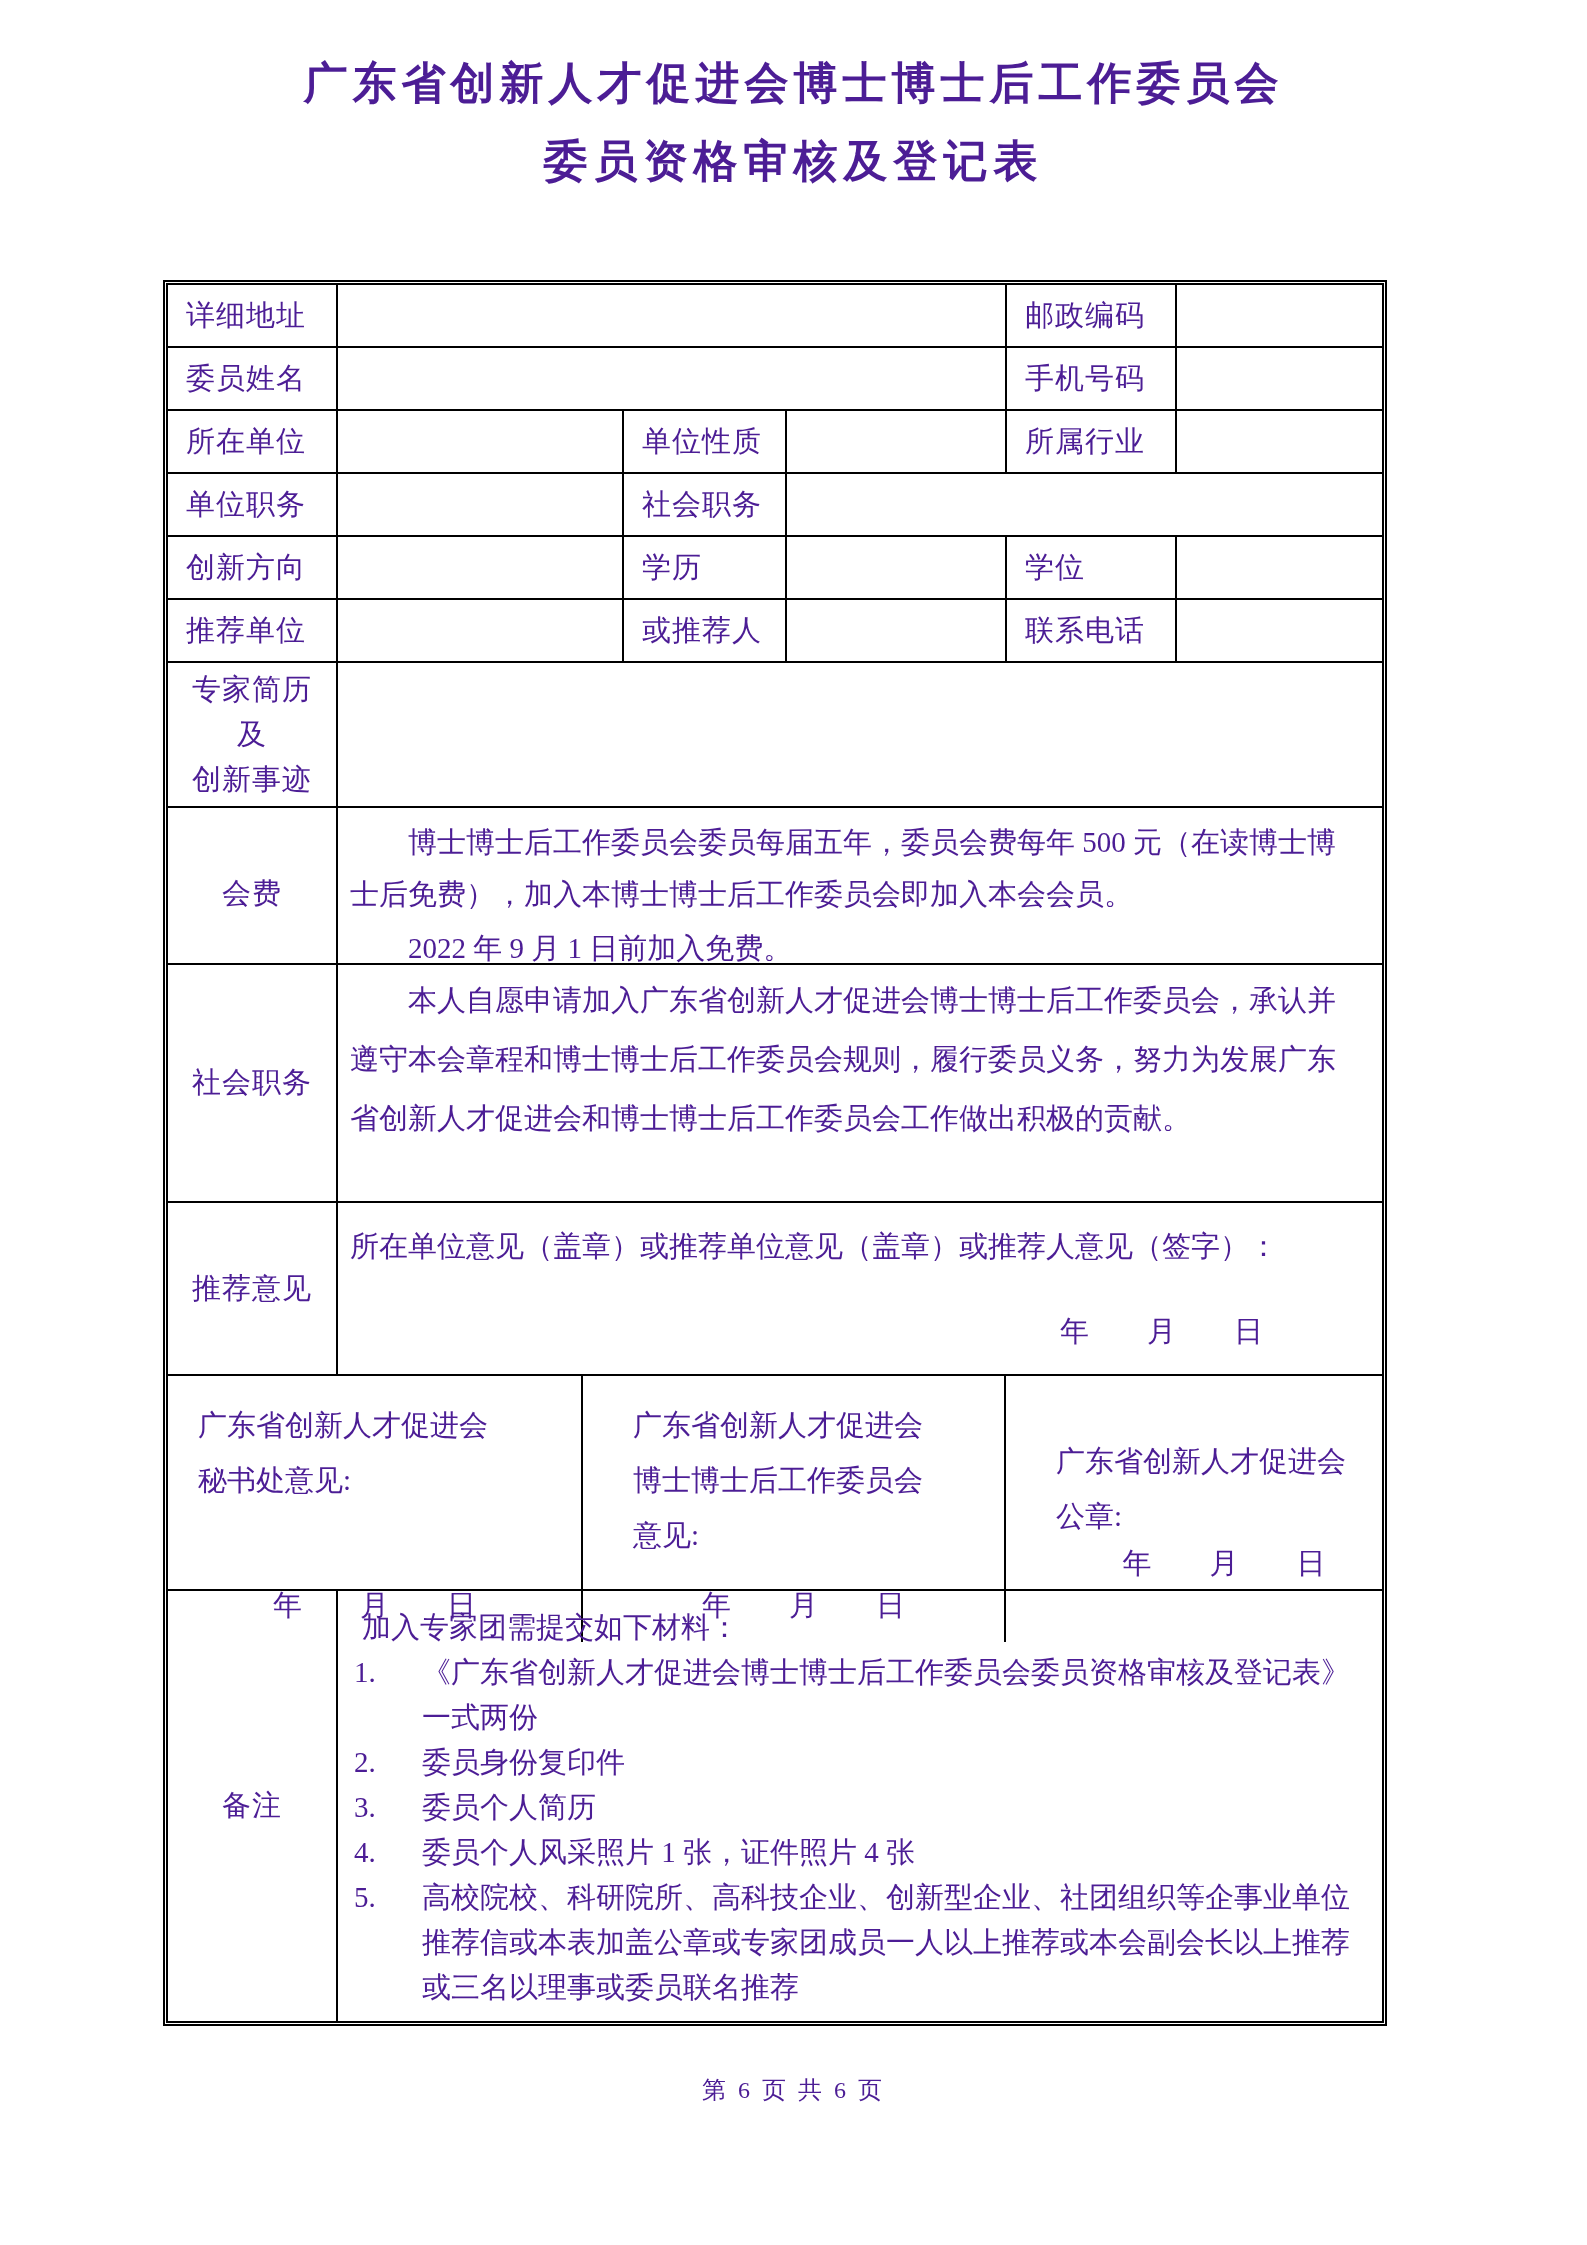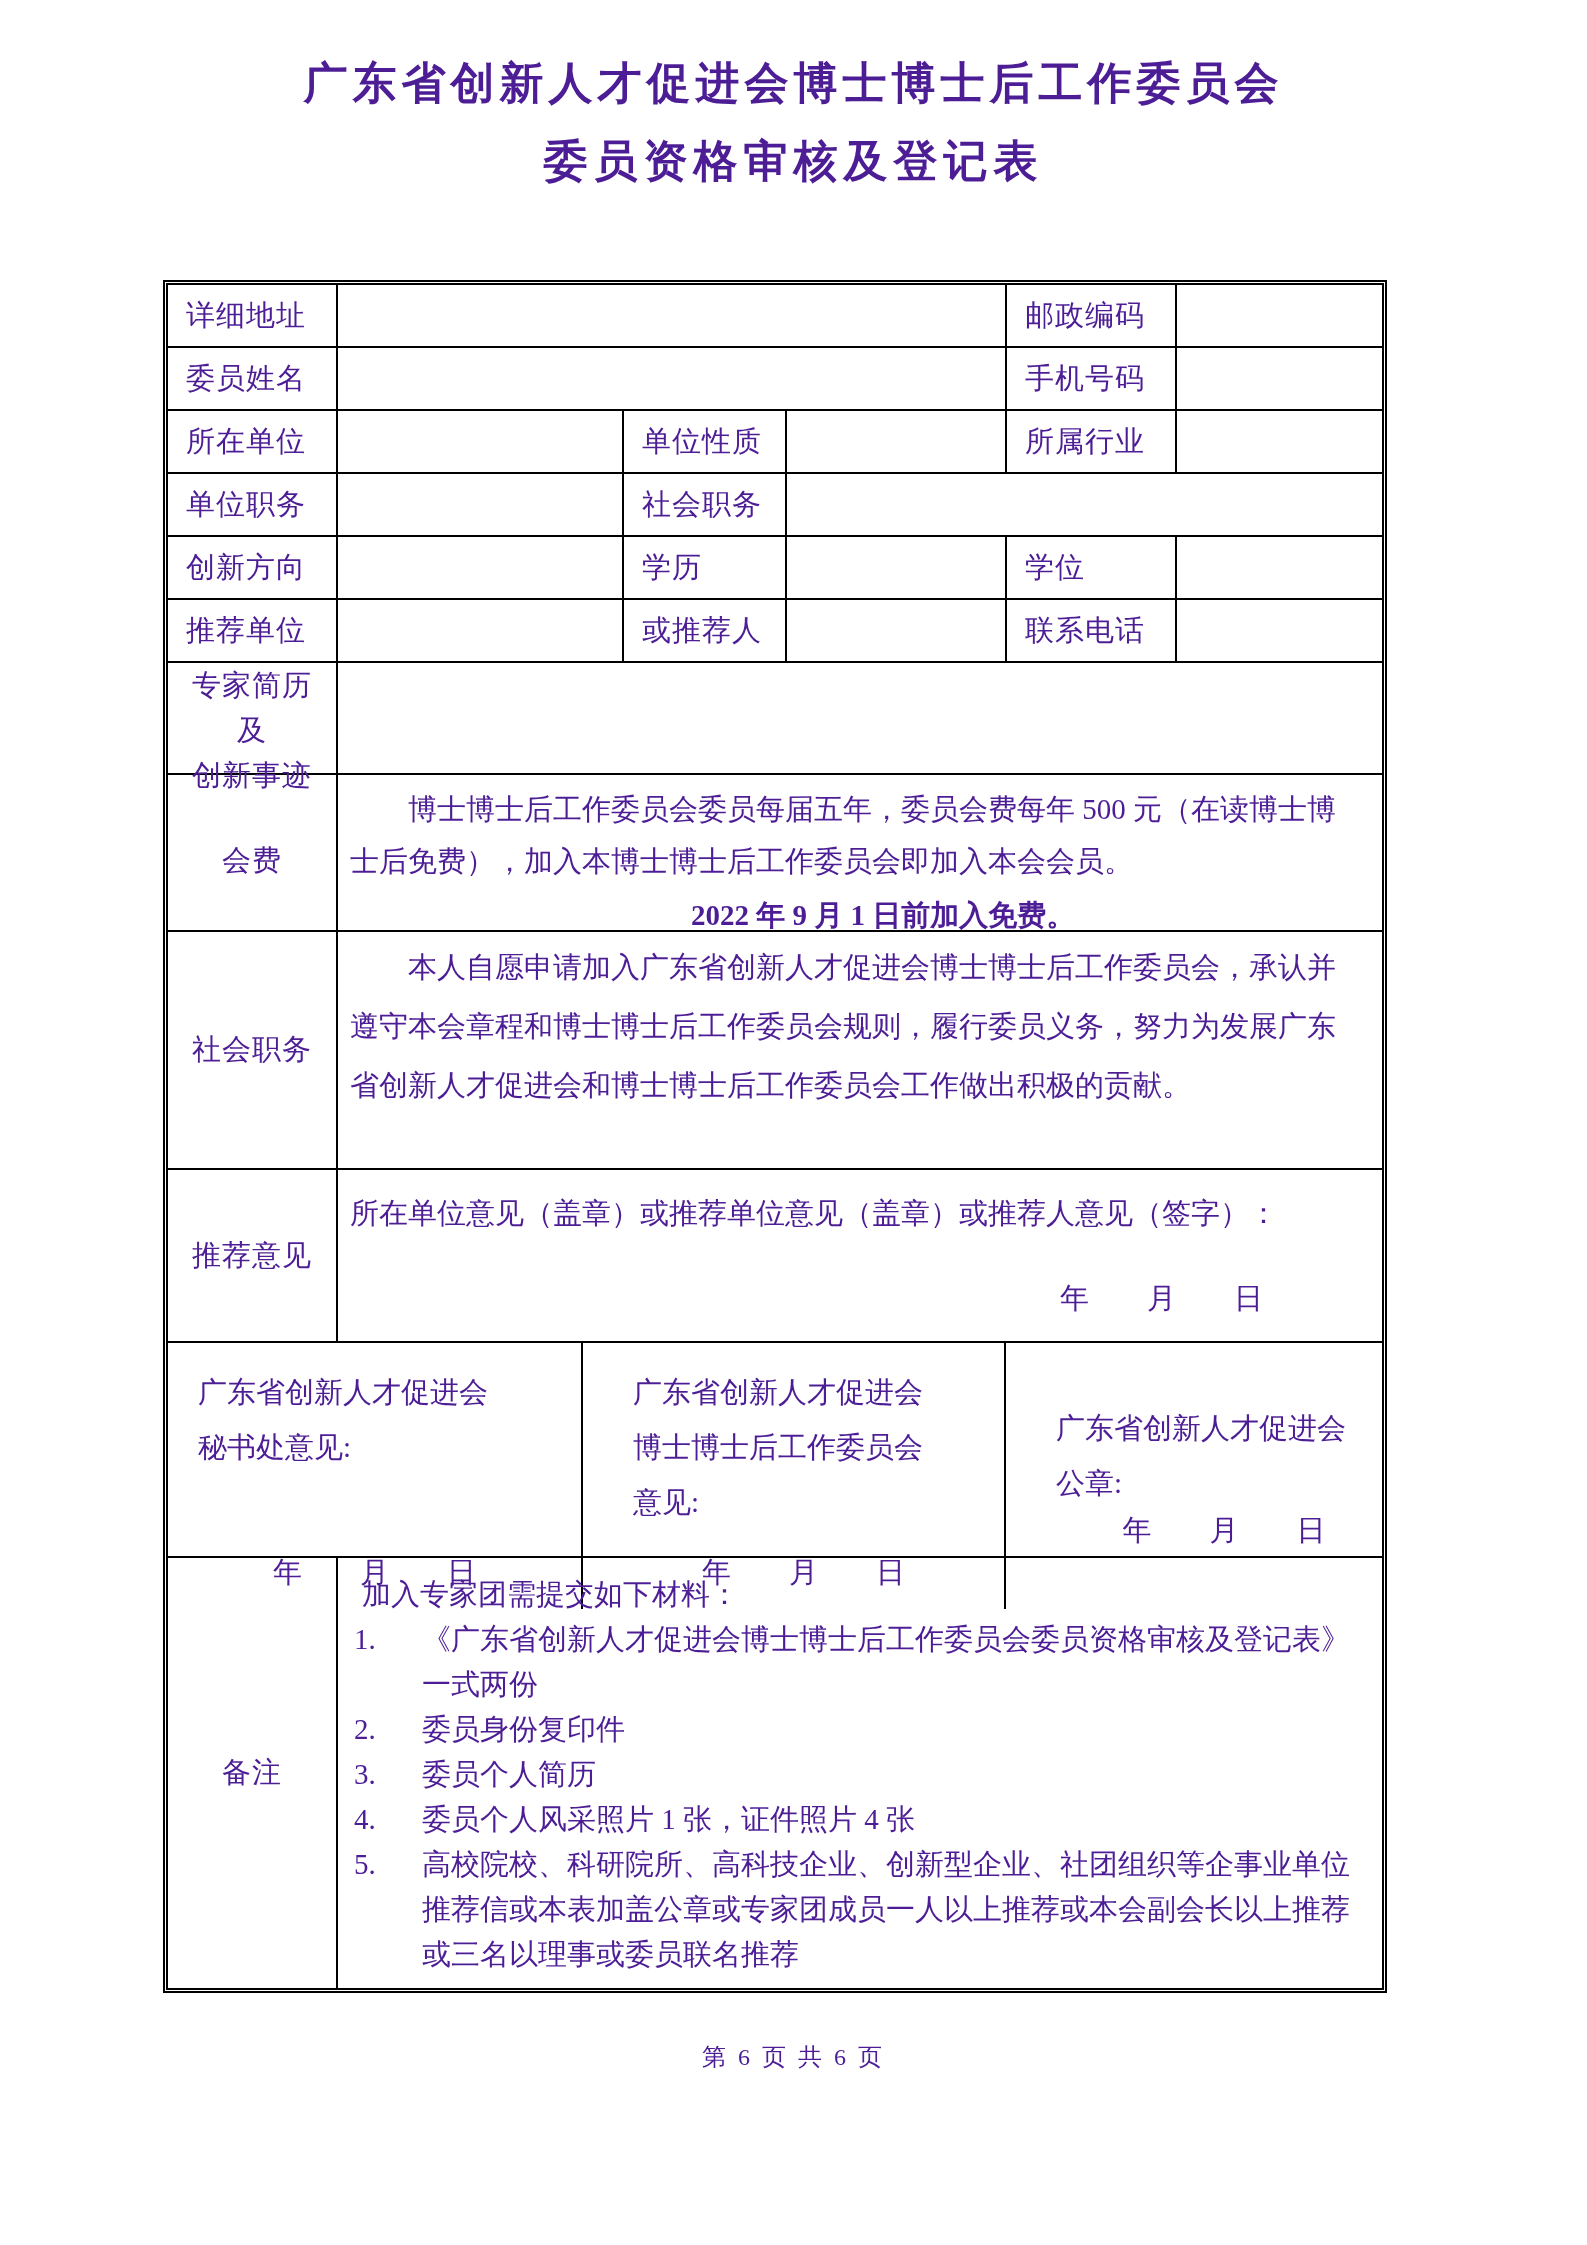--- a/index.html
+++ b/index.html
@@ -36,36 +36,36 @@
     border: 5px double #000;
     font-size: 29px;
   }
   .row { display: grid; border-bottom: 2px solid #000; }
   .row:last-child { border-bottom: none; }
   .r-a { grid-template-columns: 170px 669px 170px 205px; height: 63px; }
   .r-b { grid-template-columns: 170px 286px 163px 220px 170px 205px; height: 63px; }
   .r-c { grid-template-columns: 170px 286px 163px 595px; height: 63px; }
   .r-d { grid-template-columns: 170px 1044px; }
   .r-e { grid-template-columns: 415px 403px 396px; height: 215px; gap: 20px; }
-  .r-resume { height: 112px; gap: 35px; }
+  .r-resume { height: 145px; gap: 35px; }
   .r-fee { height: 157px; }
   .r-apply { height: 238px; }
   .r-recommend { height: 173px; }
   .r-remarks { height: 430px; }
   .cell { border-right: 2px solid #000; display: flex; align-items: center; }
   .cell.last { border-right: none; }
   .cell.label { padding-left: 18px; letter-spacing: 1px; }
   .cell.label-center {
     justify-content: center; text-align: center;
     flex-direction: column; letter-spacing: 1px;
   }
   .label-center .lab-line { line-height: 45px; }
   .content { display: block; width: 100%; height: 100%; padding: 6px 24px 6px 12px; }
   .fee-content p { line-height: 52px; text-indent: 2em; margin-top: 2px; }
-  .fee-content .bold { font-weight: bold; text-align: center; }
+  .fee-content .bold { font-weight: normal; }
   .apply-content p { line-height: 59px; }
   .apply-content .para { text-indent: 2em; }
   .apply-content .sign { text-indent: 2em; }
   .rec-content { display: flex; flex-direction: column; justify-content: space-between; }
   .rec-content .heading { line-height: 46px; padding-top: 14px; }
   .rec-content .date { text-align: right; padding-right: 95px; padding-bottom: 16px; }
   .appr-cell { flex-direction: column; align-items: stretch; display: flex; }
   .appr-cell .line { line-height: 55px; padding-left: 30px; }
   .appr-cell.c1 { padding-top: 22px; }
   .appr-cell.c2 { padding-top: 22px; }

